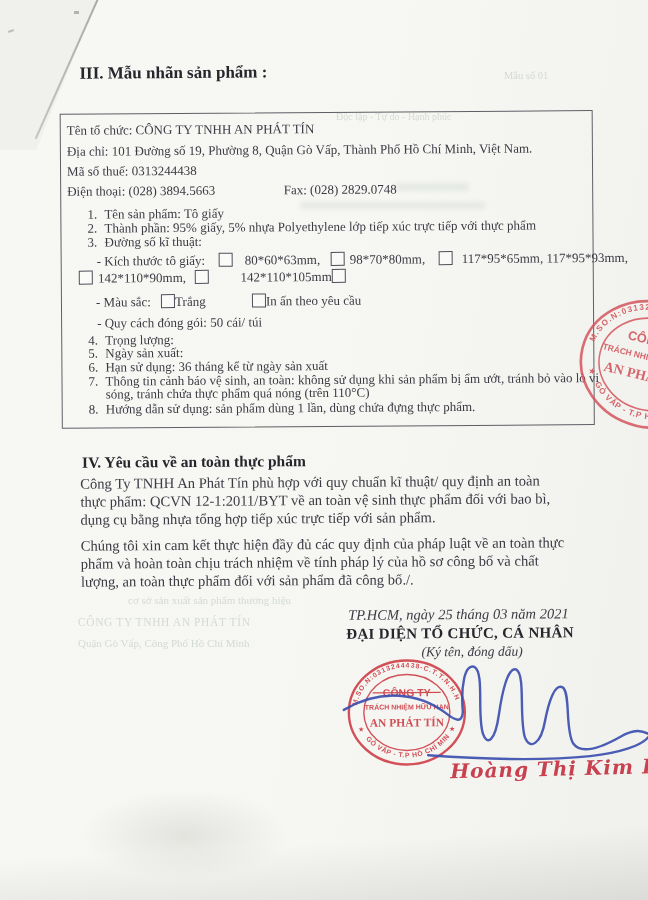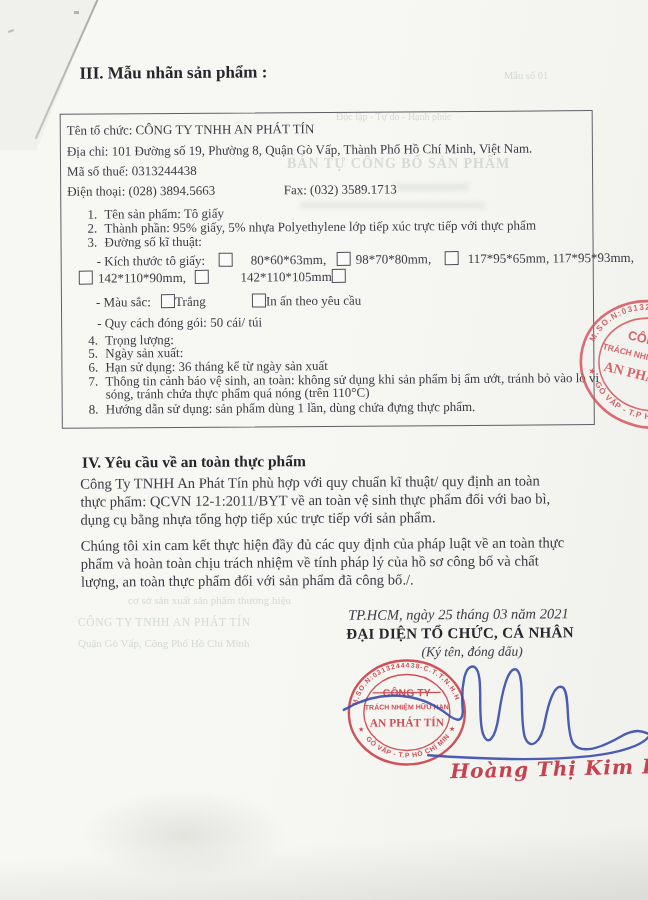--- a/index.html
+++ b/index.html
@@ -48,55 +48,54 @@
 
   <div class="fold-shade"></div>
   <div class="fold-line"></div>
   <div class="speck" style="left:8px;top:30px;width:6px;height:2px;transform:rotate(-20deg);opacity:.5;"></div>
   <div class="speck" style="left:74px;top:11px;width:5px;height:3px;opacity:.6;"></div>
   <div class="smudge"></div>
   <div class="bottom-shade"></div>
 
   <div class="bleed" style="left:504px;top:70px;font-size:10.5px;">Mẫu số 01</div>
   <div class="bleed" style="left:336px;top:111px;font-size:10px;">Độc lập - Tự do - Hạnh phúc</div>
-  <div class="bleed bold" style="left:287px;top:156px;font-size:14px;letter-spacing:1px;">BẢN TỰ CÔNG BỐ SẢN PHẨM</div>
   <div class="bleed-blob" style="left:395px;top:183px;width:74px;height:8px;"></div>
   <div class="bleed-blob" style="left:300px;top:202px;width:185px;height:7px;"></div>
   <div class="bleed" style="left:128px;top:594px;font-size:11px;">cơ sở sản xuất sản phẩm thương hiệu</div>
   <div class="bleed" style="left:78px;top:616px;font-size:11.5px;letter-spacing:.6px;">CÔNG TY TNHH AN PHÁT TÍN</div>
   <div class="bleed" style="left:78px;top:637px;font-size:11px;">Quận Gò Vấp, Công Phố Hồ Chí Minh</div>
 
   <div class="scan">
 
     <div class="abs h3" style="left:82px;top:62px;">III. Mẫu nhãn sản phẩm :</div>
 
     <div class="boxed">
       <div class="bline" style="left:6px;top:8px;">Tên tổ chức: CÔNG TY TNHH AN PHÁT TÍN</div>
       <div class="bline" style="left:6px;top:29px;">Địa chỉ: 101 Đường số 19, Phường 8, Quận Gò Vấp, Thành Phố Hồ Chí Minh, Việt Nam.</div>
       <div class="bline" style="left:6px;top:49px;">Mã số thuế: 0313244438</div>
       <div class="bline" style="left:6px;top:69px;">
         <span>Điện thoại: (028) 3894.5663</span>
         <span style="display:inline-block;width:62px;"></span>
-        <span>Fax: (032) 3589.1713</span>
+        <span>Fax: (028) 2829.0748</span>
       </div>
 
       <div class="bline" style="left:26px;top:92px;">
         <span class="num">1.</span><span>Tên sản phẩm: Tô giấy</span>
       </div>
       <div class="bline" style="left:26px;top:106px;">
         <span class="num">2.</span><span>Thành phần: 95% giấy, 5% nhựa Polyethylene lớp tiếp xúc trực tiếp với thực phẩm</span>
       </div>
       <div class="bline" style="left:26px;top:120px;">
         <span class="num">3.</span><span>Đường số kĩ thuật:</span>
       </div>
 
       <div class="bline" style="left:35px;top:139px;">
         <span>- Kích thước tô giấy:</span>
         <span class="cbx" style="margin-left:10px;"></span>
-        <span style="margin-left:15px;">80*60*63mm,</span>
+        <span style="margin-left:9px;">80*60*63mm,</span>
         <span class="cbx" style="margin-left:7px;"></span>
         <span style="margin-left:2px;">98*70*80mm,</span>
         <span class="cbx" style="margin-left:10px;"></span>
         <span style="margin-left:6px;">117*95*65mm, 117*95*93mm,</span>
       </div>
       <div class="bline" style="left:17px;top:156px;">
         <span class="cbx"></span>
         <span style="margin-left:2px;">142*110*90mm,</span>
         <span class="cbx" style="margin-left:5px;"></span>
         <span style="margin-left:29px;">142*110*105mm</span><span class="cbx"></span>

